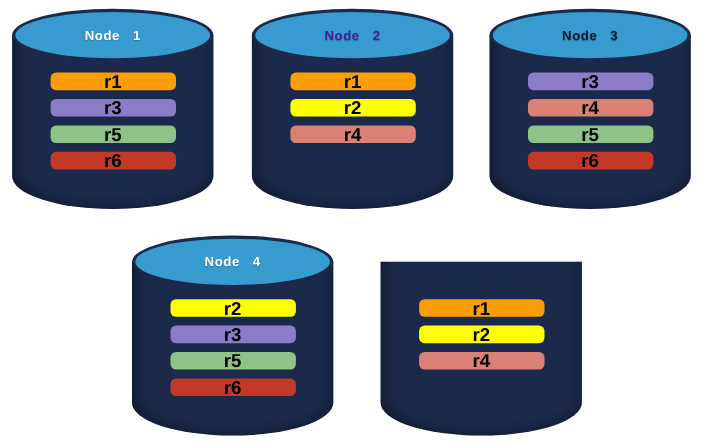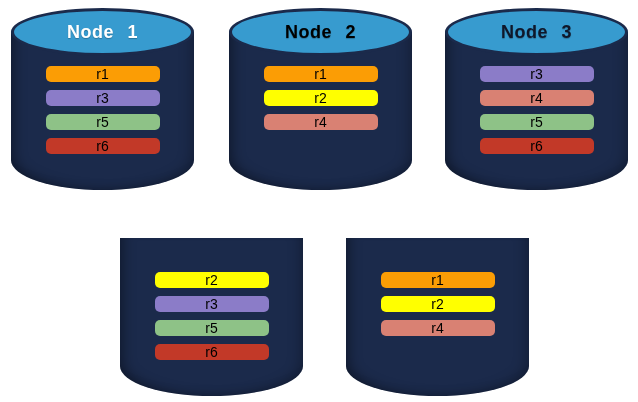--- a/index.html
+++ b/index.html
@@ -40,21 +40,21 @@
     width: 100%;
     height: 48px;
     border-radius: 50%;
     border: 3px solid #1B2A4B;
     box-sizing: border-box;
     display: flex;
     align-items: center;
     justify-content: center;
   }
   .node-label {
-    font-size: 18px;
+    font-size: 12px;
     font-weight: 700;
     letter-spacing: 0.5px;
     word-spacing: 8px;
     text-shadow: 0 1px 1px rgba(0,0,0,0.25);
   }
   .bars {
     position: absolute;
     left: 0; right: 0;
     top: 58px;
     display: flex;
@@ -64,22 +64,22 @@
   }
   .bar {
     width: 114px;
     height: 16px;
     border-radius: 5px;
     display: flex;
     align-items: center;
     justify-content: center;
   }
   .bar-label {
-    font-size: 14px;
-    font-weight: 400;
+    font-size: 17px;
+    font-weight: 700;
     line-height: 1;
   }
 </style>
 </head>
 <body>
 
 <div class="canvas">
 
   <div class="cylinder n1">
     <div class="cyl-body" style="background: rgb(27, 42, 75);"></div>
@@ -98,21 +98,21 @@
       </div>
       <div class="bar" style="background: rgb(194, 57, 40); color: rgb(0, 0, 0);">
         <span class="bar-label">r6</span>
       </div>
     </div>
   </div>
 
   <div class="cylinder n2">
     <div class="cyl-body" style="background: rgb(27, 42, 75);"></div>
     <div class="cyl-top" style="background: rgb(55, 155, 207);">
-      <span class="node-label" style="color: #000000;">Node 2</span>
+      <span class="node-label" style="color: #4c1d95;">Node 2</span>
     </div>
     <div class="bars">
       <div class="bar" style="background: rgb(251, 157, 5); color: rgb(0, 0, 0);">
         <span class="bar-label">r1</span>
       </div>
       <div class="bar" style="background: rgb(255, 255, 0); color: rgb(0, 0, 0);">
         <span class="bar-label">r2</span>
       </div>
       <div class="bar" style="background: rgb(217, 129, 115); color: rgb(0, 0, 0);">
         <span class="bar-label">r4</span>
@@ -136,20 +136,23 @@
         <span class="bar-label">r5</span>
       </div>
       <div class="bar" style="background: rgb(194, 57, 40); color: rgb(0, 0, 0);">
         <span class="bar-label">r6</span>
       </div>
     </div>
   </div>
 
   <div class="cylinder n4">
     <div class="cyl-body" style="background: rgb(27, 42, 75);"></div>
+    <div class="cyl-top" style="background: rgb(55, 155, 207);">
+      <span class="node-label" style="color: rgb(255, 255, 255);">Node 4</span>
+    </div>
     <div class="bars">
       <div class="bar" style="background: rgb(255, 255, 0); color: rgb(0, 0, 0);">
         <span class="bar-label">r2</span>
       </div>
       <div class="bar" style="background: rgb(139, 124, 200); color: rgb(0, 0, 0);">
         <span class="bar-label">r3</span>
       </div>
       <div class="bar" style="background: rgb(142, 194, 135); color: rgb(0, 0, 0);">
         <span class="bar-label">r5</span>
       </div>

